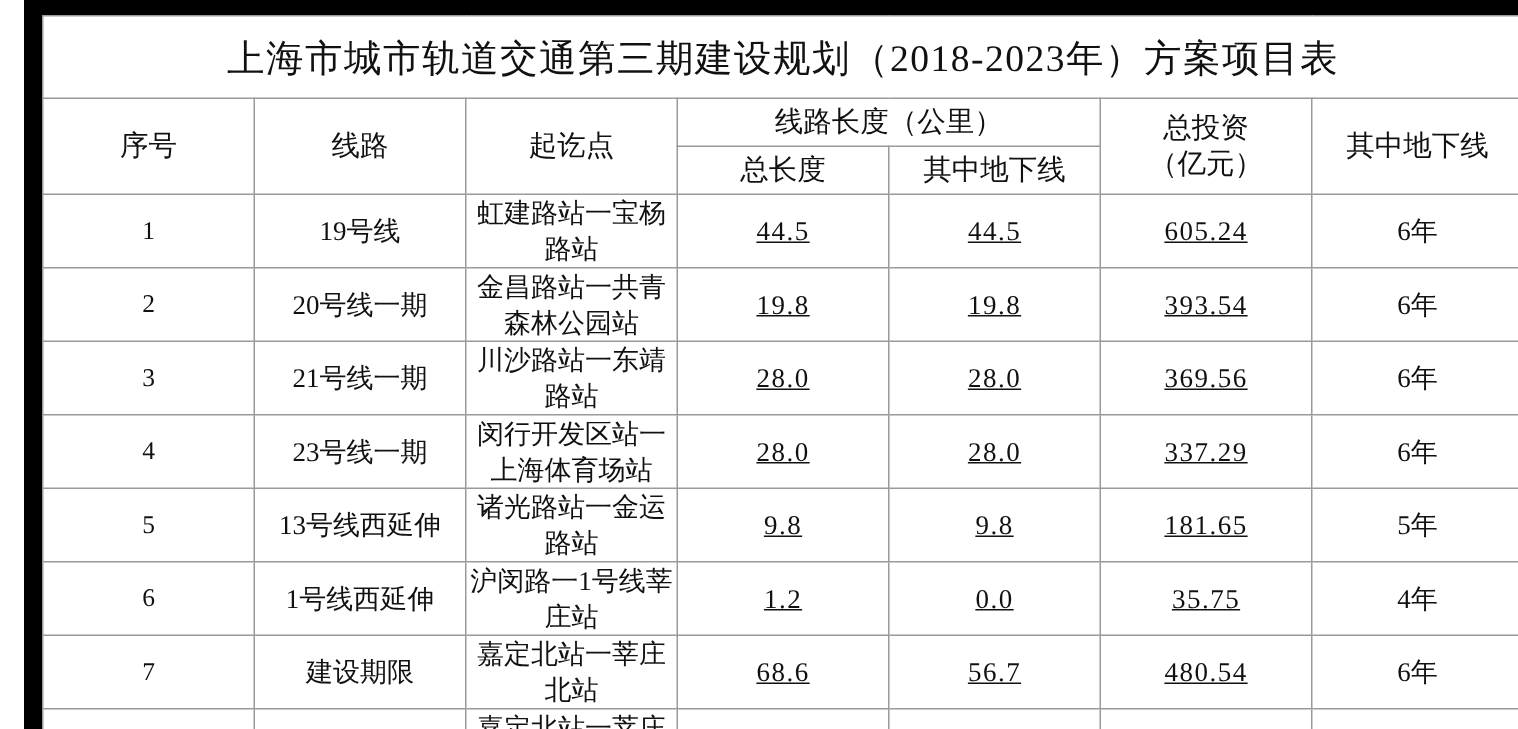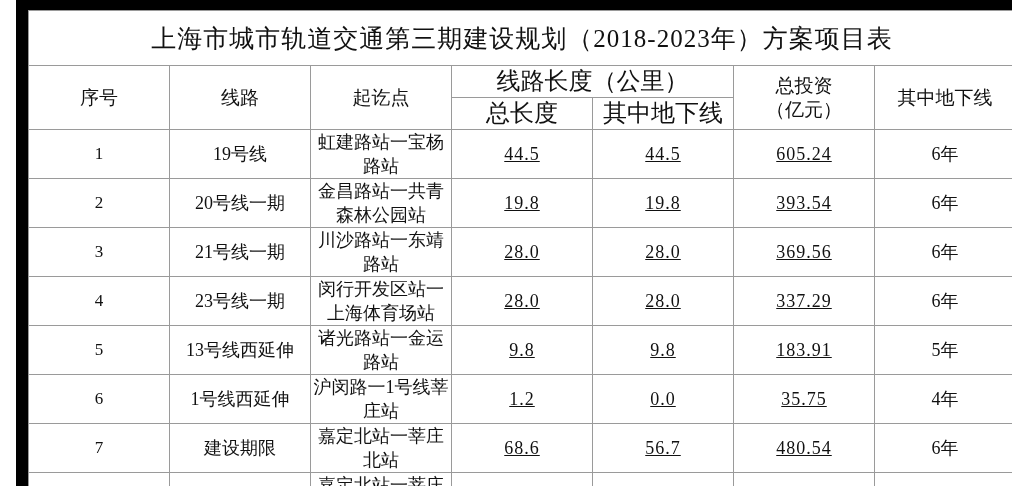--- a/index.html
+++ b/index.html
@@ -38,21 +38,21 @@
   }
   .title-cell {
     height: 54px;
     font-size: 25px;
     font-weight: bold;
     letter-spacing: 1px;
     color: #111;
     font-family: "Liberation Serif", "DejaVu Serif", serif;
   }
   .hdr {
-    font-size: 24px;
+    font-size: 19px;
     font-weight: bold;
     height: 31px;
     line-height: 1.15;
   }
   .hdr-tall {
     font-size: 19px;
     font-weight: bold;
     height: 62px;
     line-height: 1.25;
   }
@@ -140,21 +140,21 @@
         <td class="body-cell num">28.0</td>
         <td class="body-cell num">337.29</td>
         <td class="body-cell">6年</td>
       </tr>
       <tr>
         <td class="body-cell idx">5</td>
         <td class="body-cell">13号线西延伸</td>
         <td class="body-cell">诸光路站一金运路站</td>
         <td class="body-cell num">9.8</td>
         <td class="body-cell num">9.8</td>
-        <td class="body-cell num">183.91</td>
+        <td class="body-cell num">181.65</td>
         <td class="body-cell">5年</td>
       </tr>
       <tr>
         <td class="body-cell idx">6</td>
         <td class="body-cell">1号线西延伸</td>
         <td class="body-cell">沪闵路一1号线莘庄站</td>
         <td class="body-cell num">1.2</td>
         <td class="body-cell num">0.0</td>
         <td class="body-cell num">35.75</td>
         <td class="body-cell">4年</td>

